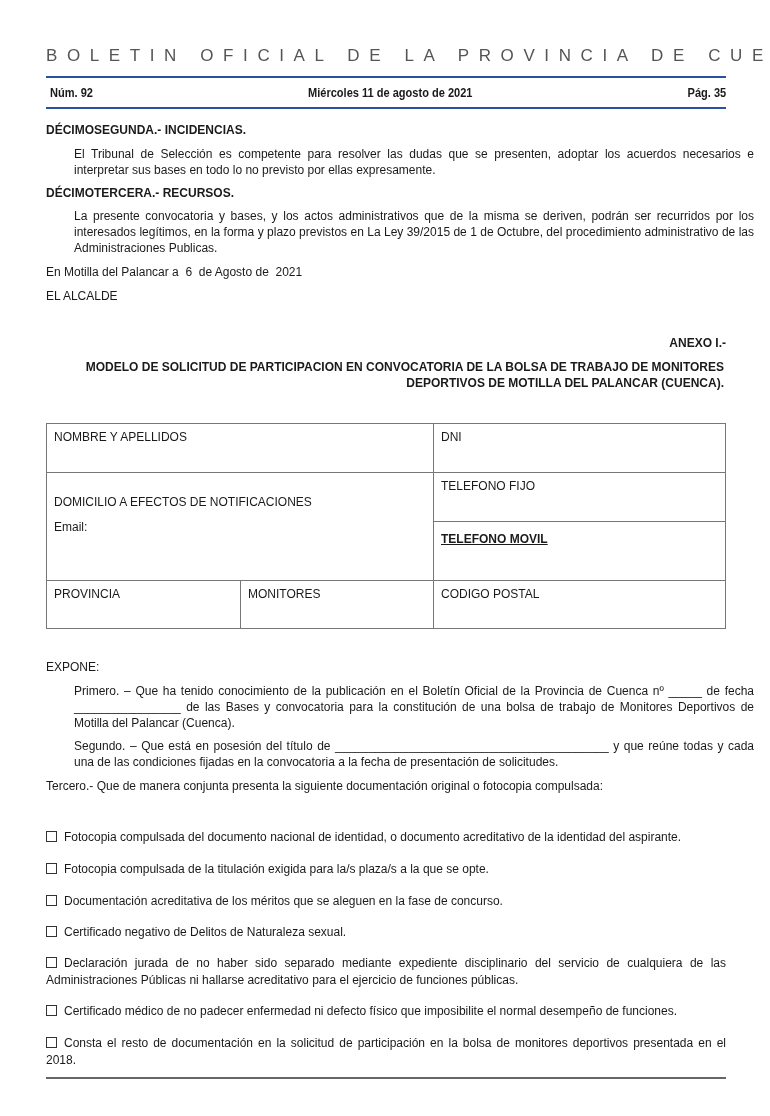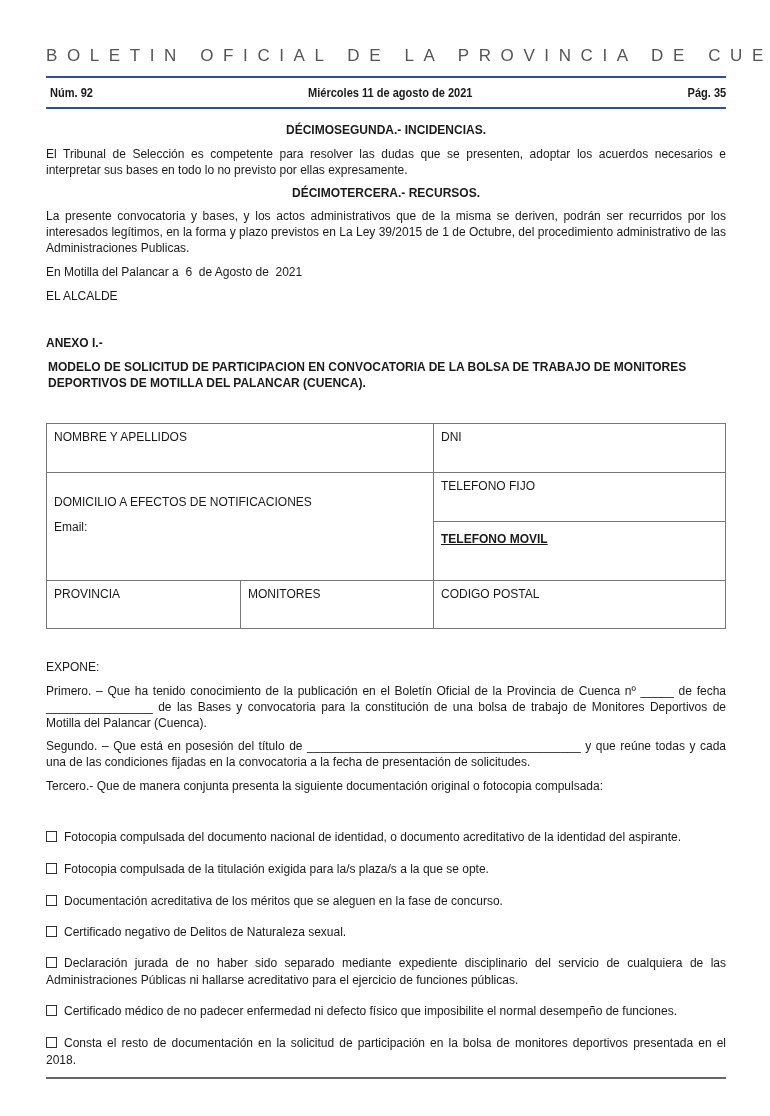--- a/index.html
+++ b/index.html
@@ -16,23 +16,23 @@
     }
     .rule-blue { position: absolute; left: 0; width: 680px; height: 2px; background: #2b4fa3; }
     .issue-bar {
       position: absolute; top: 86px; left: 4px; width: 676px; height: 16px;
       font-size: 12px; font-weight: bold; display: flex; justify-content: space-between;
       transform: scaleX(0.92); transform-origin: left center; width: 735px;
     }
     .issue-bar span { white-space: nowrap; }
 
     .abs { position: absolute; left: 0; width: 680px; font-size: 12px; line-height: 16px; }
-    .bold { font-weight: bold; text-align: center; }
-    .just { text-align: justify; }
-    .center { text-align: left; }
+    .bold { font-weight: bold; }
+    .just { text-align: justify; margin-left: 28px; }
+    .center { text-align: right; }
 
     .form-table {
       position: absolute; top: 423px; left: 0; width: 680px; height: 206px;
       border: 1px solid #777; box-sizing: border-box;
     }
     .cell { position: absolute; box-sizing: border-box; font-size: 12px; padding: 6px 7px; }
     .hline { position: absolute; height: 1px; background: #777; }
     .vline { position: absolute; width: 1px; background: #777; }
     .underline { text-decoration: underline; font-weight: bold; }
 

